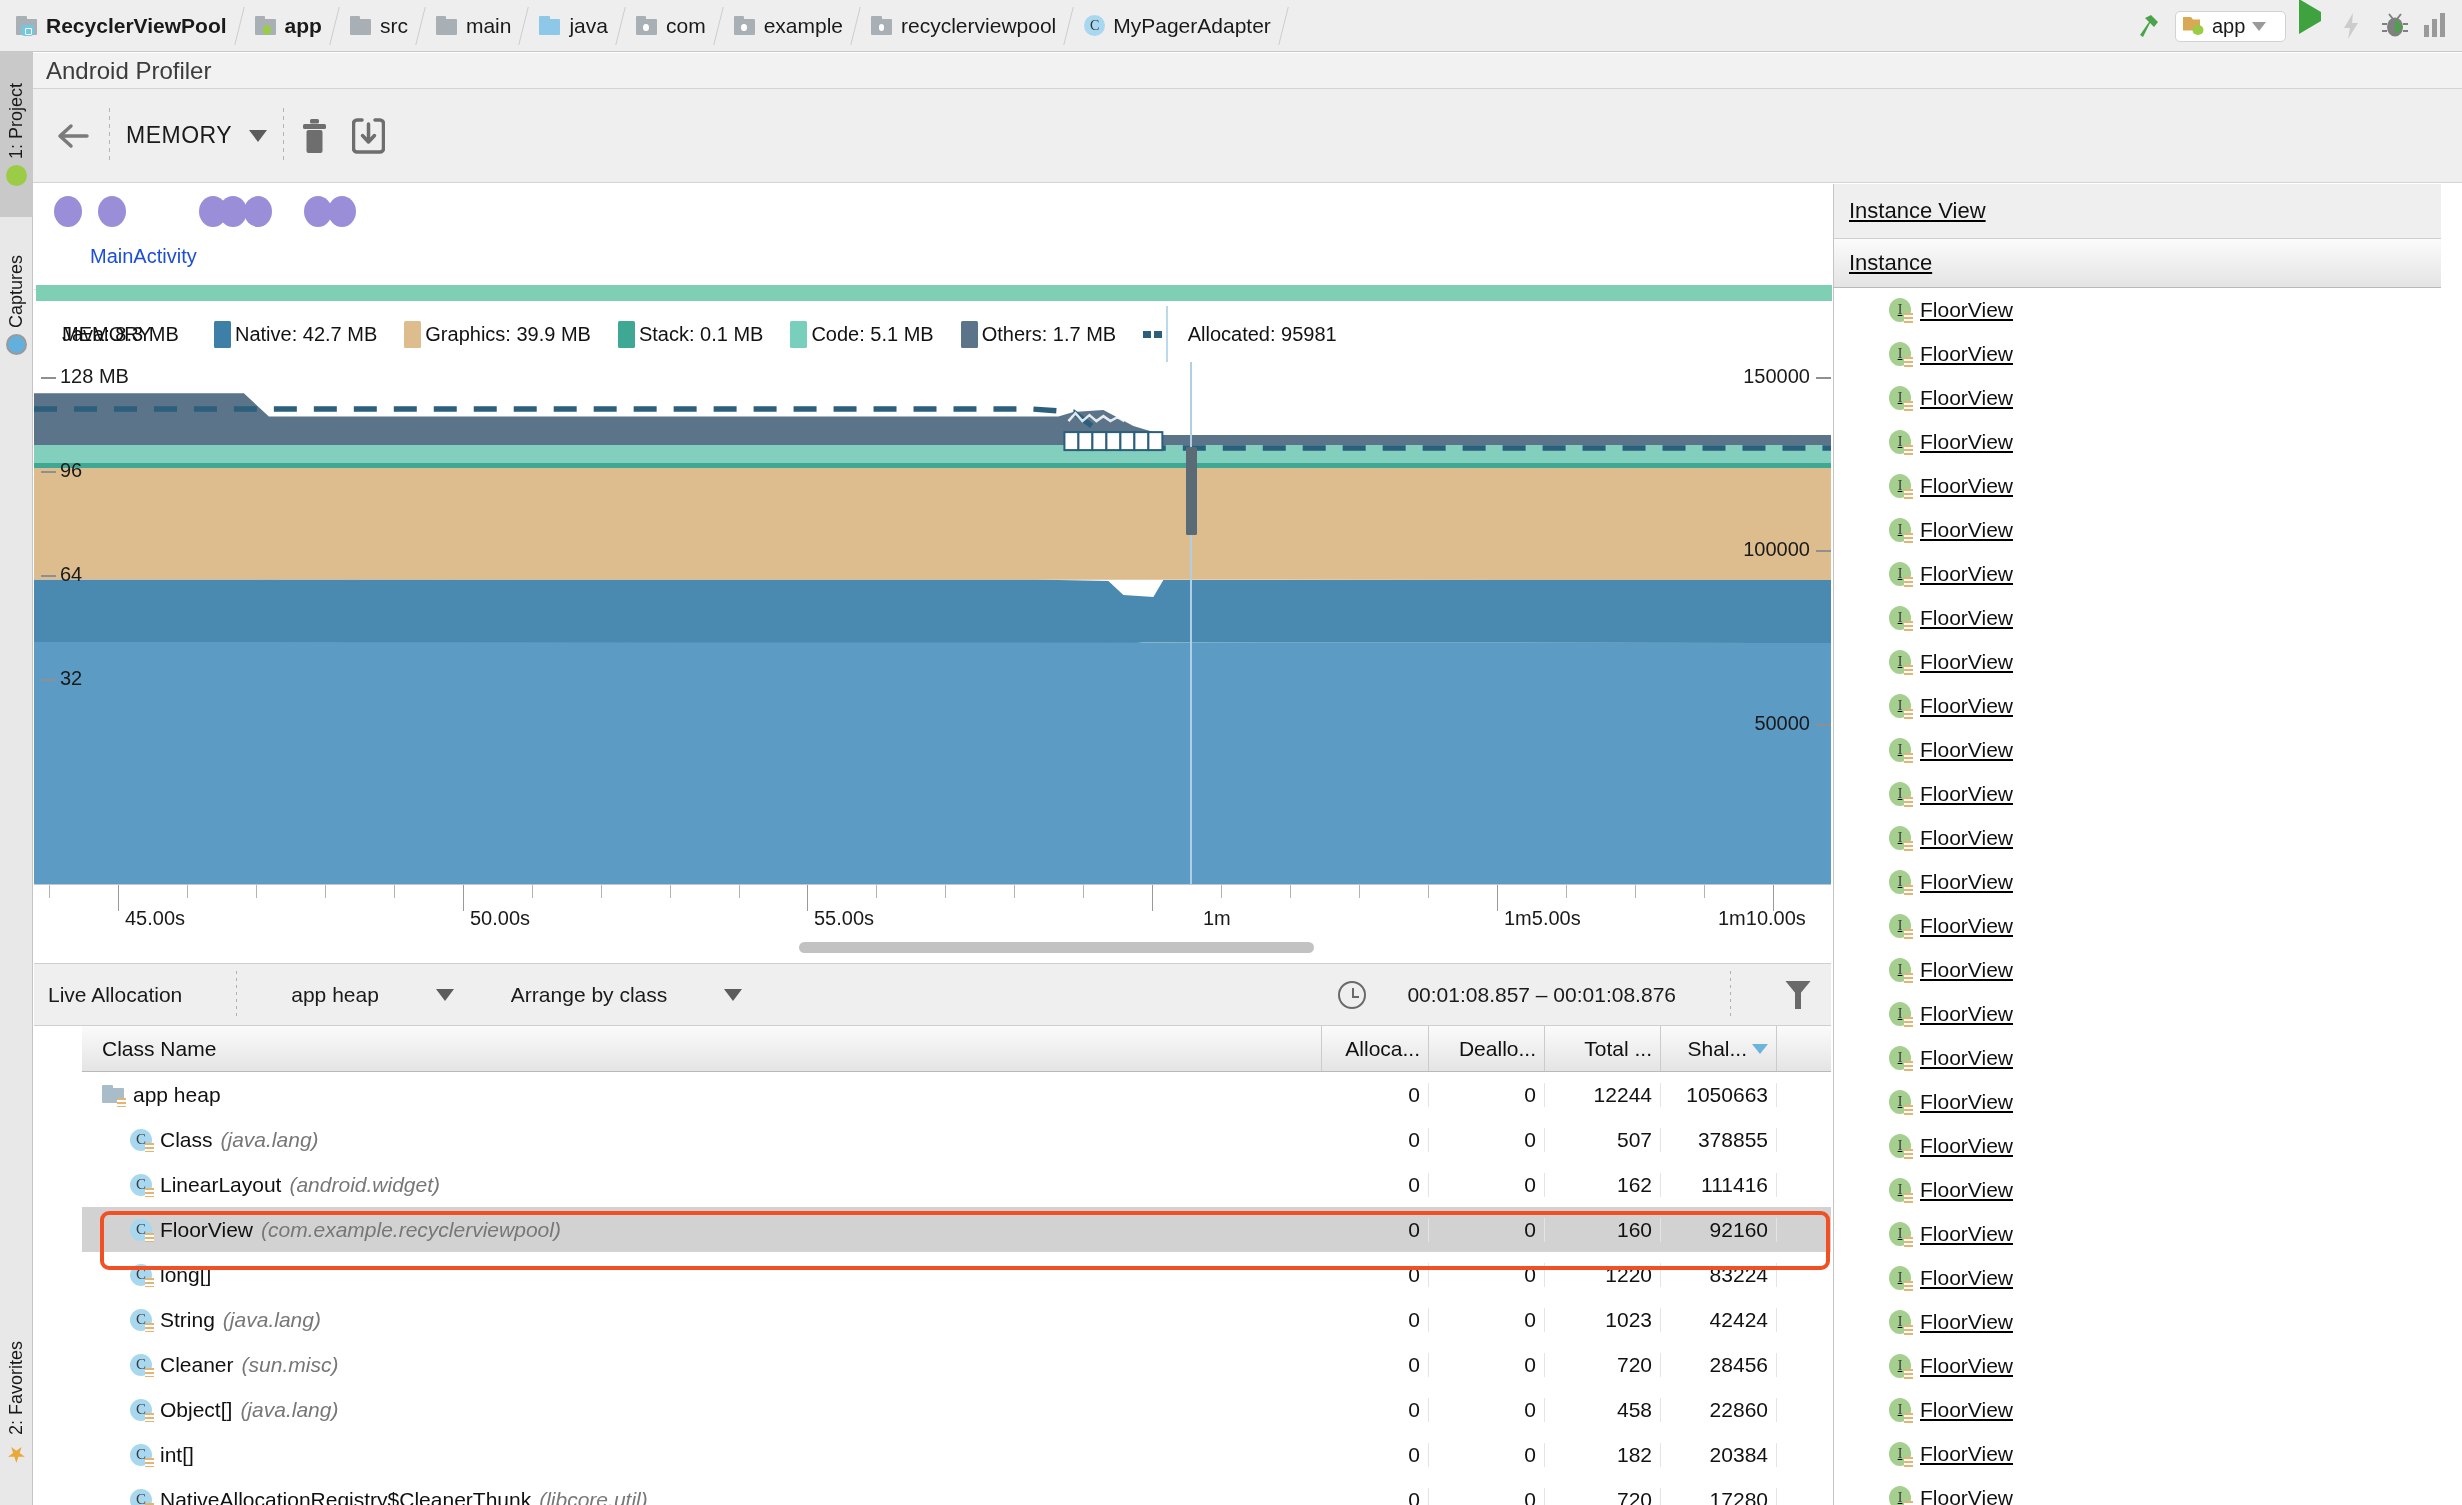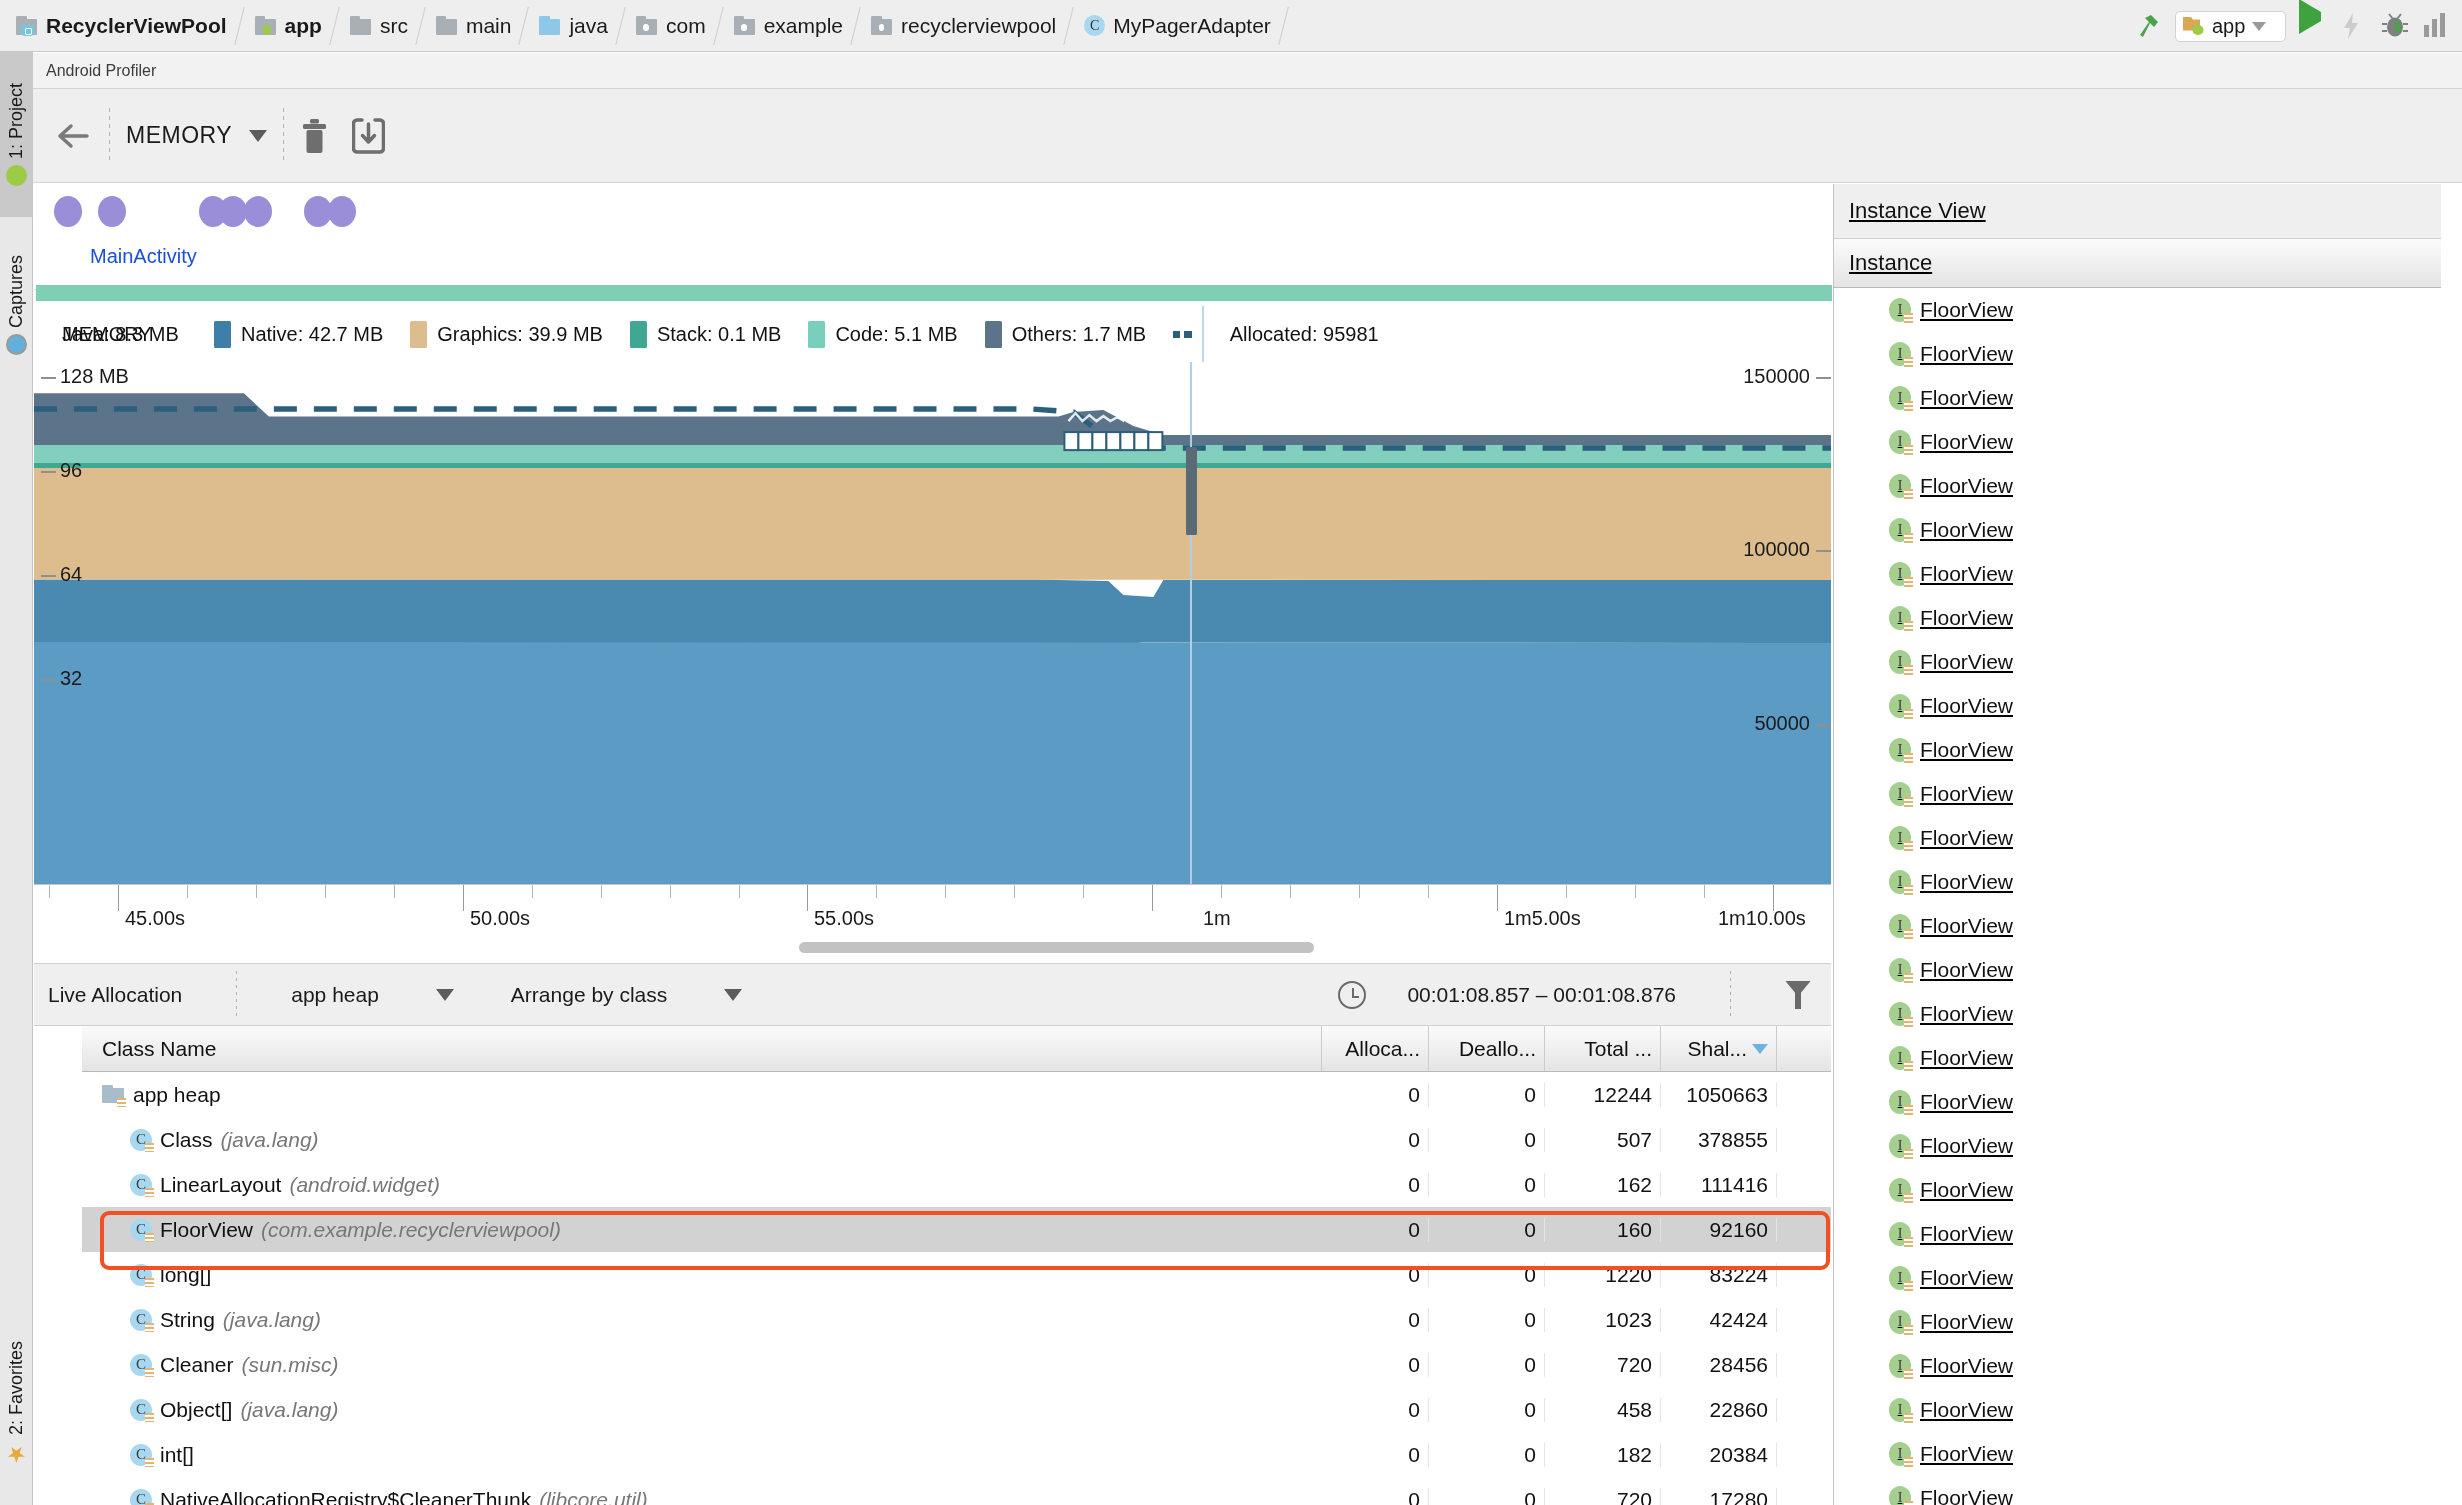--- a/index.html
+++ b/index.html
@@ -81,21 +81,21 @@
     border-bottom: 13px solid transparent; border-left: 22px solid #3ea33e;
   }
 
   
   .profiler-title {
     position: absolute; left: 33px; top: 53px;
     width: 2429px; height: 36px; background: #f2f2f2;
     border-bottom: 1px solid #d4d4d4;
     display: flex; align-items: center; padding-left: 13px;
   }
-  .profiler-title span { font-size: 16px; color: #3c3c3c; }
+  .profiler-title span { font-size: 24px; color: #3c3c3c; }
 
   .profiler-toolbar {
     position: absolute; left: 33px; top: 89px;
     width: 2429px; height: 94px; background: #efefef;
     border-bottom: 1px solid #d4d4d4;
     display: flex; align-items: center; gap: 0; padding-left: 20px;
   }
   .pt-back { width: 40px; height: 40px; position: relative; cursor: pointer; }
   .vdiv { width: 1px; height: 56px; margin: 0 16px;
     background: repeating-linear-gradient(to bottom, #b5b5b5 0 4px, transparent 4px 8px); }
@@ -131,21 +131,21 @@
   .ev-dot { position: absolute; top: 12px; width: 28px; height: 31px; border-radius: 50%; background: #9b8ed8; }
   .ev-label { position: absolute; left: 56px; top: 61px; font-size: 20px; color: #1d4ed8; }
   .act-bar { position: absolute; left: 36px; top: 285px; width: 1796px; height: 16px; background: #7fcfb4; }
 
   
   .legend {
     position: absolute; left: 34px; top: 306px;
     width: 1797px; height: 56px; background: #ffffff;
     display: flex; align-items: center; padding-left: 28px; gap: 0;
   }
-  .lg-item { display: flex; align-items: center; gap: 10px; margin-right: 27px; white-space: nowrap; }
+  .lg-item { display: flex; align-items: center; gap: 4px; margin-right: 27px; white-space: nowrap; }
   .lg-swatch { width: 17px; height: 27px; border-radius: 1.5px; flex: none; }
   .lg-dash { width: 19px; height: 7px; flex: none;
     background: linear-gradient(to right, #2b5f7c 0 7.5px, transparent 7.5px 11px, #2b5f7c 11px 19px); }
   .lg-text { font-size: 20px; color: #121212; }
   .lg-overlap { position: relative; width: 135px; height: 27px; margin-right: 17px; }
   .lg-overlap .o1, .lg-overlap .o2 { position: absolute; left: 0; top: 2px; font-size: 20px; color: #121212; white-space: nowrap; }
   .lg-sepline { width: 1.5px; height: 56px; background: #bcd9ec; margin-right: 16px; }
 
   
   .chart {

